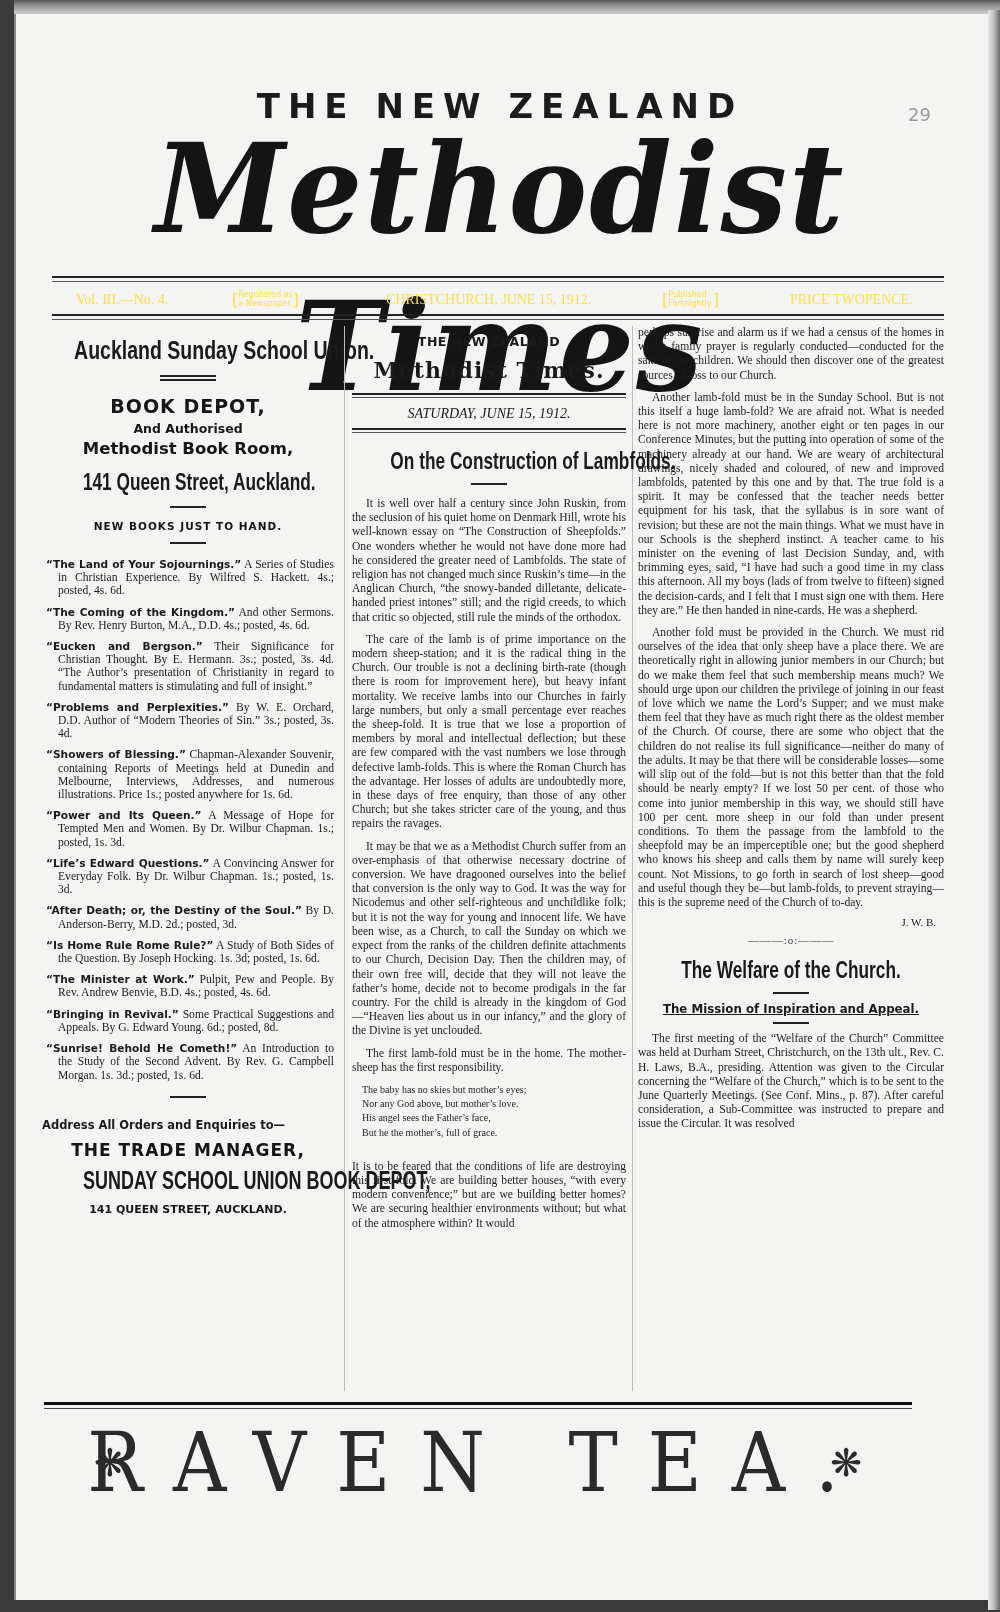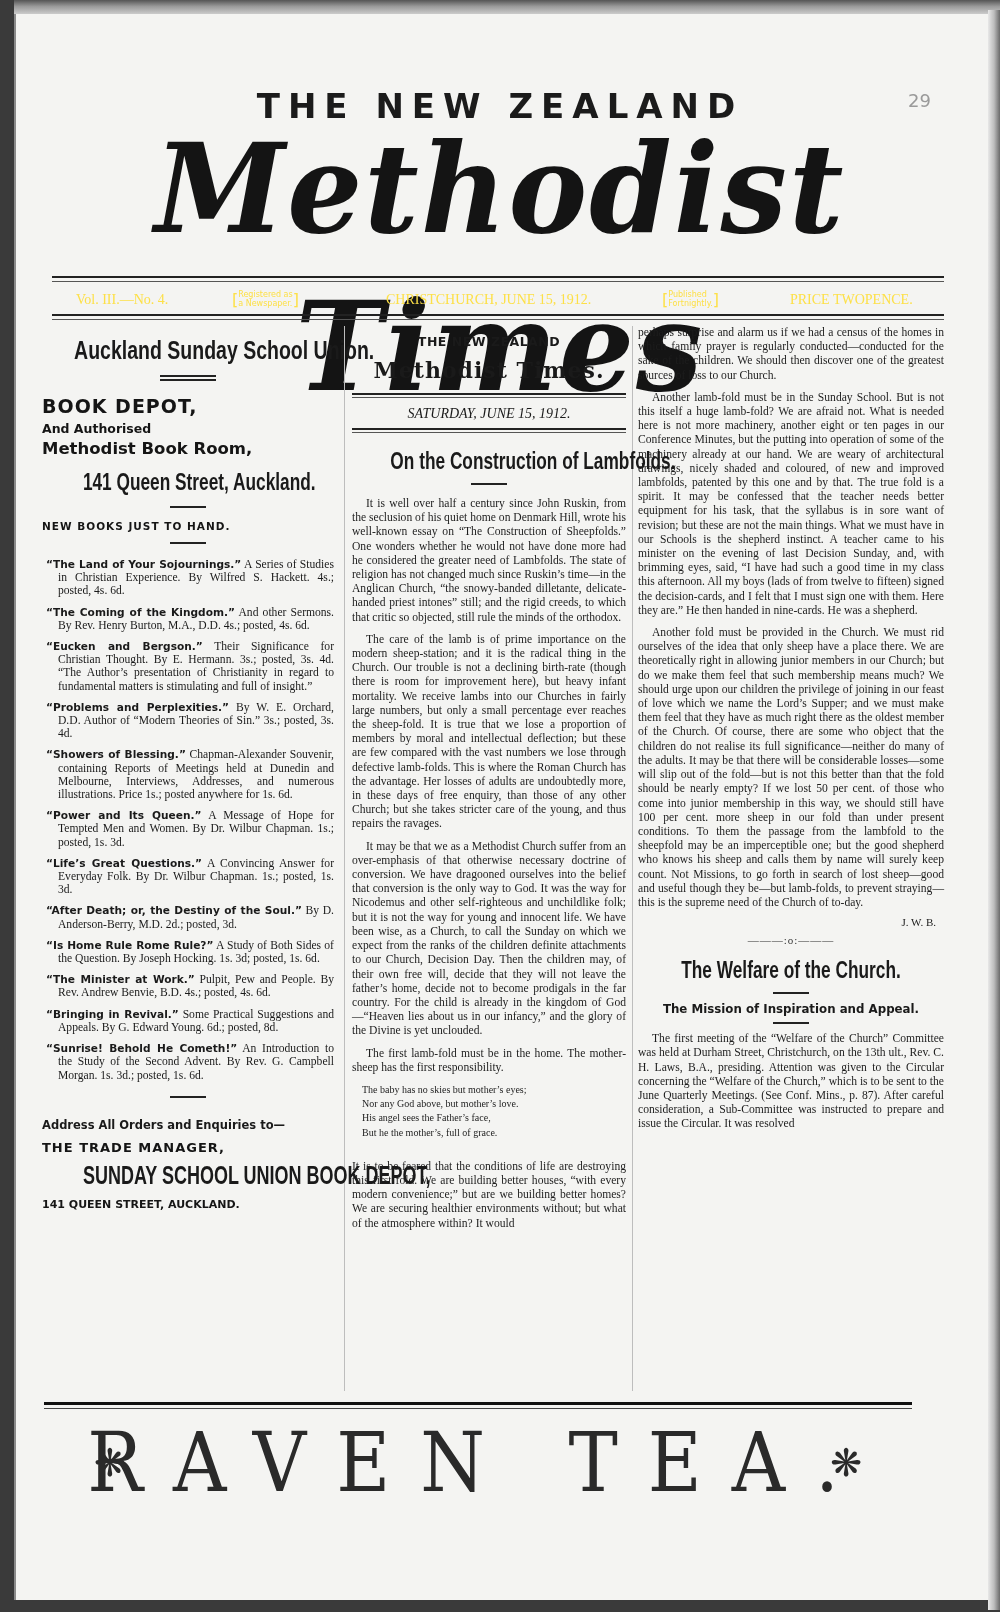--- a/index.html
+++ b/index.html
@@ -17,21 +17,21 @@
   }
   .page-edge-top {
     position: absolute; left: 14px; top: 0; width: 986px; height: 16px;
     background: linear-gradient(#555, #9a9a9a 40%, #d8d8d8);
   }
   .page-edge-right {
     position: absolute; right: 0; top: 10px; width: 12px; height: 1600px;
     background: linear-gradient(90deg, #e8e8e8, #bdbdbd 50%, #6a6a6a);
   }
   .folio {
-    position: absolute; left: 908px; top: 90px; font-size: 18px; color: #9a9a9a;
+    position: absolute; left: 908px; top: 104px; font-size: 18px; color: #9a9a9a;
     font-family: "DejaVu Sans", sans-serif;
   }
 
   .masthead-top {
     position: absolute; left: 0; width: 1000px; top: 86px; text-align: center;
     font-family: "DejaVu Sans", sans-serif; font-weight: bold; font-size: 34px;
     letter-spacing: 8px; color: #1b1b1b;
   }
   .masthead-title {
     position: absolute; left: 0; width: 1000px; top: 118px; text-align: center;
@@ -58,21 +58,21 @@
   .col-divider { position: absolute; top: 326px; width: 1px; height: 1065px; background: #bdbdbd; }
 
   .ad-head {
     font-family: "Liberation Sans Narrow", "Liberation Sans", sans-serif; font-weight: bold;
     font-size: 25px; text-align: center; transform: scaleX(0.78); transform-origin: center;
     white-space: nowrap; margin: 4px 0 8px;
   }
   .dbl-short { width: 56px; margin: 0 auto; border-top: 2px solid #222; border-bottom: 2px solid #222; height: 2px; }
   .short { width: 36px; margin: 0 auto; border-top: 2px solid #222; }
   .ad-bold {
-    font-family: "DejaVu Sans", sans-serif; font-weight: bold; text-align: left; color: #151515;
+    font-family: "DejaVu Sans", sans-serif; font-weight: bold; text-align: center; color: #151515;
   }
   .ad-narrow {
     font-family: "Liberation Sans", sans-serif; font-weight: bold; text-align: center;
     font-size: 24px; transform: scaleX(0.72); white-space: nowrap;
   }
   .books { margin-top: 14px; }
   .book {
     font-size: 11.6px; line-height: 13.2px; text-align: justify;
     padding-left: 16px; text-indent: -12px; margin-bottom: 8px;
   }
@@ -102,21 +102,21 @@
   .body-text {
     font-size: 11.6px; line-height: 14.2px; text-align: justify; color: #1d1d1d;
   }
   .body-text p { margin: 0 0 8px; text-indent: 14px; }
   .body-text p.noindent { text-indent: 0; }
   .poem { font-size: 10px; line-height: 14.2px; padding-left: 10px; margin: 0 0 20px; }
   .sig { text-align: right; font-size: 11px; margin: -2px 8px 6px 0; }
   .orn { text-align: center; font-size: 11px; letter-spacing: 1px; color: #333; margin: 4px 0 10px; }
   .sub-head {
     text-align: center; font-family: "DejaVu Sans", sans-serif; font-weight: bold;
-    font-size: 11.8px; margin: 8px 0 6px;
+    font-size: 11.8px; margin: 8px 0 6px; text-decoration: underline;
   }
 
   .ad-footer {
     position: absolute; left: 44px; top: 1402px; width: 868px; height: 118px;
     border-top: 3px solid #111;
   }
   .ad-footer::before {
     content: ""; position: absolute; left: 0; right: 0; top: 3px; border-top: 1px solid #444;
   }
   .raven {
@@ -170,31 +170,31 @@
   <div class="ad-bold" style="font-size:10.5px; margin-top:12px; letter-spacing:1px;">NEW BOOKS JUST TO HAND.</div>
   <div class="short" style="margin-top:10px;"></div>
 
   <div class="books">
     <div class="book"><span class="bt">“The Land of Your Sojournings.”</span> <span>A Series of Studies in Christian Experience. By Wilfred S. Hackett. 4s.; posted, 4s. 6d.</span></div>
     <div class="book"><span class="bt">“The Coming of the Kingdom.”</span> <span>And other Sermons. By Rev. Henry Burton, M.A., D.D. 4s.; posted, 4s. 6d.</span></div>
     <div class="book"><span class="bt">“Eucken and Bergson.”</span> <span>Their Significance for Christian Thought. By E. Hermann. 3s.; posted, 3s. 4d. “The Author’s presentation of Christianity in regard to fundamental matters is stimulating and full of insight.”</span></div>
     <div class="book"><span class="bt">“Problems and Perplexities.”</span> <span>By W. E. Orchard, D.D. Author of “Modern Theories of Sin.” 3s.; posted, 3s. 4d.</span></div>
     <div class="book"><span class="bt">“Showers of Blessing.”</span> <span>Chapman-Alexander Souvenir, containing Reports of Meetings held at Dunedin and Melbourne, Interviews, Addresses, and numerous illustrations. Price 1s.; posted anywhere for 1s. 6d.</span></div>
     <div class="book"><span class="bt">“Power and Its Queen.”</span> <span>A Message of Hope for Tempted Men and Women. By Dr. Wilbur Chapman. 1s.; posted, 1s. 3d.</span></div>
-    <div class="book"><span class="bt">“Life’s Great Questions.”</span> <span>A Convincing Answer for Everyday Folk. By Dr. Wilbur Chapman. 1s.; posted, 1s. 3d.</span></div>
+    <div class="book"><span class="bt">“Life’s Edward Questions.”</span> <span>A Convincing Answer for Everyday Folk. By Dr. Wilbur Chapman. 1s.; posted, 1s. 3d.</span></div>
     <div class="book"><span class="bt">“After Death; or, the Destiny of the Soul.”</span> <span>By D. Anderson-Berry, M.D. 2d.; posted, 3d.</span></div>
     <div class="book"><span class="bt">“Is Home Rule Rome Rule?”</span> <span>A Study of Both Sides of the Question. By Joseph Hocking. 1s. 3d; posted, 1s. 6d.</span></div>
     <div class="book"><span class="bt">“The Minister at Work.”</span> <span>Pulpit, Pew and People. By Rev. Andrew Benvie, B.D. 4s.; posted, 4s. 6d.</span></div>
     <div class="book"><span class="bt">“Bringing in Revival.”</span> <span>Some Practical Suggestions and Appeals. By G. Edward Young. 6d.; posted, 8d.</span></div>
     <div class="book"><span class="bt">“Sunrise! Behold He Cometh!”</span> <span>An Introduction to the Study of the Second Advent. By Rev. G. Campbell Morgan. 1s. 3d.; posted, 1s. 6d.</span></div>
   </div>
 
   <div class="short" style="margin-top:14px;"></div>
   <div class="orders" style="margin-top:20px;">Address All Orders and Enquiries to—</div>
-  <div class="ad-bold" style="font-size:13px; margin-top:8px; letter-spacing:1px;">THE TRADE MANAGER,</div>
+  <div class="ad-bold" style="font-size:17px; margin-top:8px; letter-spacing:1px;">THE TRADE MANAGER,</div>
   <div class="ad-narrow" style="font-size:25px; margin-top:6px;">SUNDAY SCHOOL UNION BOOK DEPOT,</div>
   <div class="ad-bold" style="font-size:11px; margin-top:8px;">141 QUEEN STREET, AUCKLAND.</div>
 </div>
 
 <div class="col col-mid">
   <div class="small-mast-top">THE NEW ZEALAND</div>
   <div class="small-mast-title">Methodist Times.</div>
   <div style="border-top:2px solid #222; border-bottom:1px solid #555; height:2px;"></div>
   <div class="sat">SATURDAY, JUNE 15, 1912.</div>
   <div style="border-top:2px solid #222; border-bottom:1px solid #555; height:2px;"></div>

